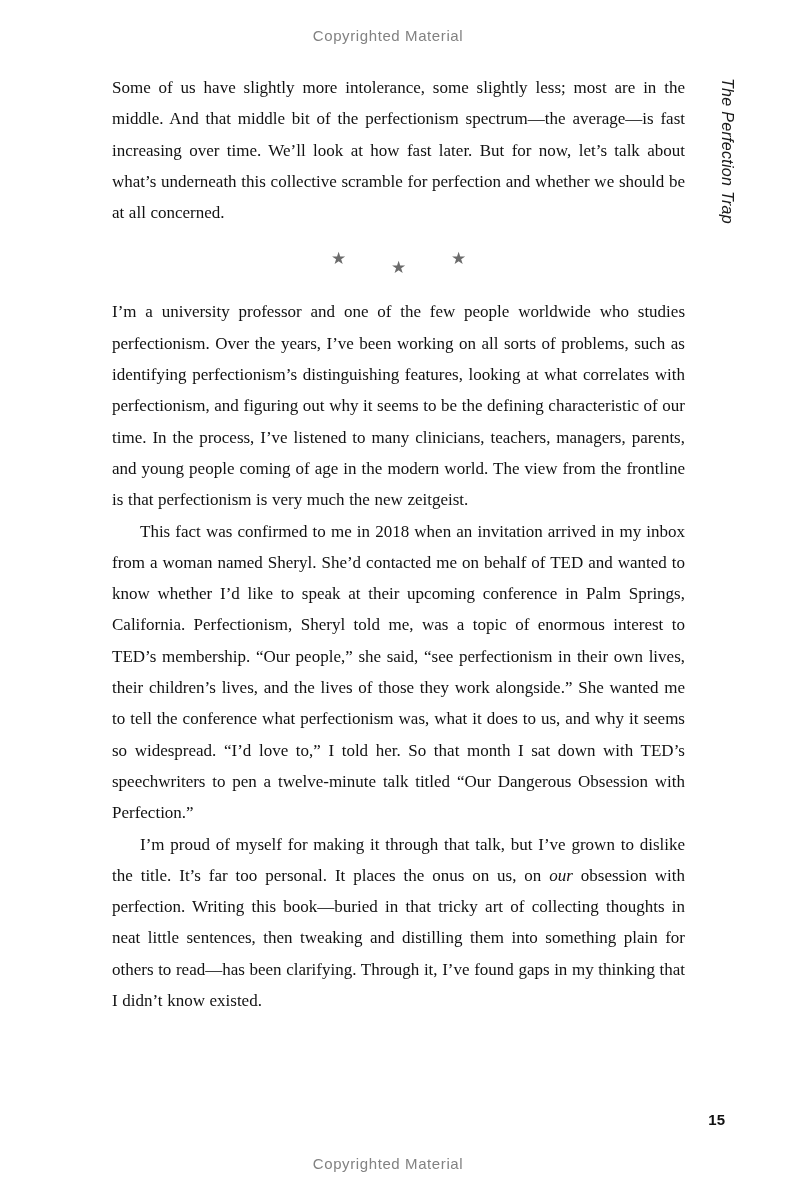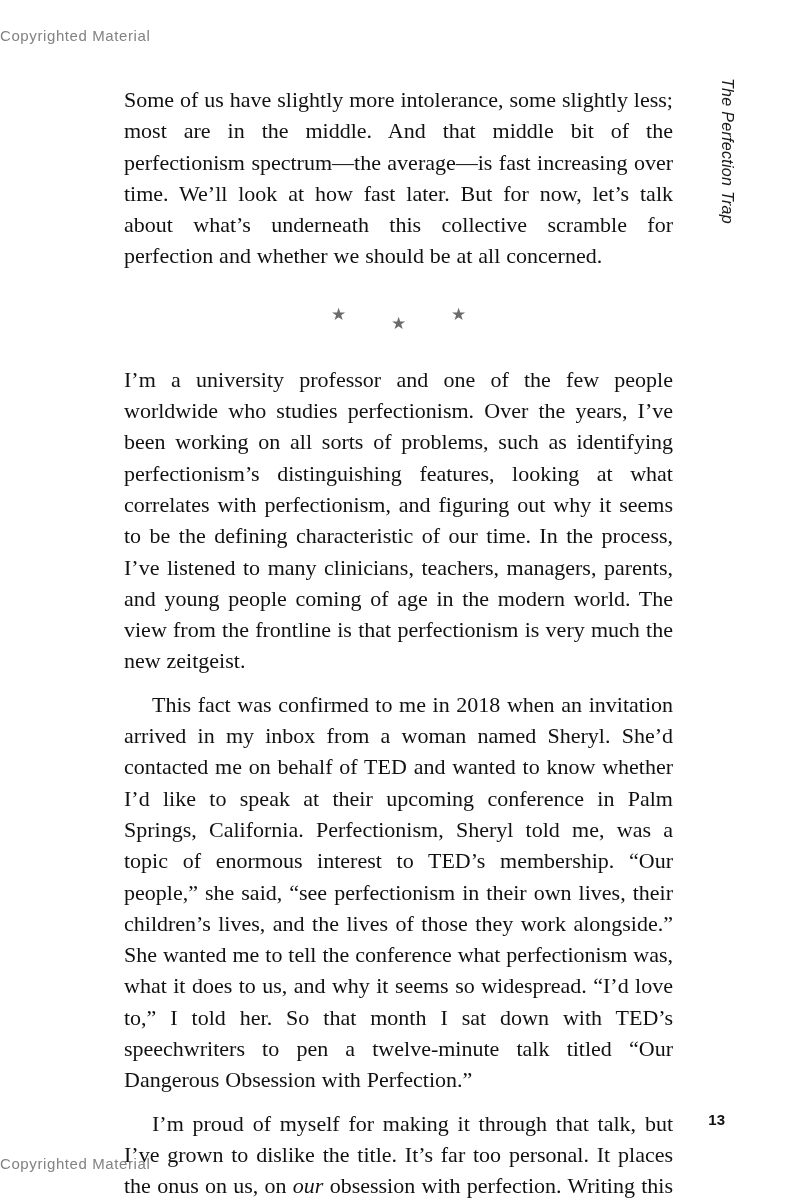--- a/index.html
+++ b/index.html
@@ -15,20 +15,21 @@
     background: #ffffff;
     overflow: hidden;
     font-family: "Liberation Serif", "DejaVu Serif", serif;
   }
 
   
   .watermark {
     position: absolute;
     left: 0;
     width: 776px;
+    text-align: center;
     font-family: "Liberation Sans", "DejaVu Sans", sans-serif;
     font-size: 15px;
     letter-spacing: 0.6px;
     color: #828282;
     white-space: nowrap;
   }
   .watermark-top { top: 27px; }
   .watermark-bottom { top: 1155px; }
 
   
@@ -56,22 +57,22 @@
 
   
   .column {
     position: absolute;
     left: 112px;
     top: 72px;
     width: 573px;
   }
 
   p.body {
-    margin: 12px;
-    font-size: 22px;
+    margin: 0;
+    font-size: 17px;
     line-height: 31.3px;
     color: #111111;
     text-align: justify;
     text-align-last: left;
     hyphens: none;
     -webkit-hyphens: none;
     word-spacing: 0.02em;
   }
   p.indented {
     text-indent: 28px;
@@ -130,17 +131,17 @@
     </div>
 
     <p class="body">I’m a university professor and one of the few people worldwide who studies perfectionism. Over the years, I’ve been working on all sorts of problems, such as identifying perfectionism’s distinguishing features, looking at what correlates with perfectionism, and figuring out why it seems to be the defining characteristic of our time. In the process, I’ve listened to many clinicians, teachers, managers, parents, and young people coming of age in the modern world. The view from the frontline is that perfectionism is very much the new zeitgeist.</p>
 
     <p class="body indented">This fact was confirmed to me in 2018 when an invitation arrived in my inbox from a woman named Sheryl. She’d contacted me on behalf of TED and wanted to know whether I’d like to speak at their upcoming conference in Palm Springs, California. Perfectionism, Sheryl told me, was a topic of enormous interest to TED’s membership. “Our people,” she said, “see perfectionism in their own lives, their children’s lives, and the lives of those they work alongside.” She wanted me to tell the conference what perfectionism was, what it does to us, and why it seems so widespread. “I’d love to,” I told her. So that month I sat down with TED’s speechwriters to pen a twelve-minute talk titled “Our Dangerous Obsession with Perfection.”</p>
 
     <p class="body indented"><span>I’m proud of myself for making it through that talk, but I’ve grown to dislike the title. It’s far too personal. It places the onus on us, on </span><em>our</em><span> obsession with perfection. Writing this book—buried in that tricky art of collecting thoughts in neat little sentences, then tweaking and distilling them into something plain for others to read—has been clarifying. Through it, I’ve found gaps in my thinking that I didn’t know existed.</span></p>
 
   </div>
 
-  <div class="folio">13</div>
+  <div class="folio">15</div>
 
   <div class="watermark watermark-bottom">Copyrighted Material</div>
 
 </div>
 
 </body></html>

